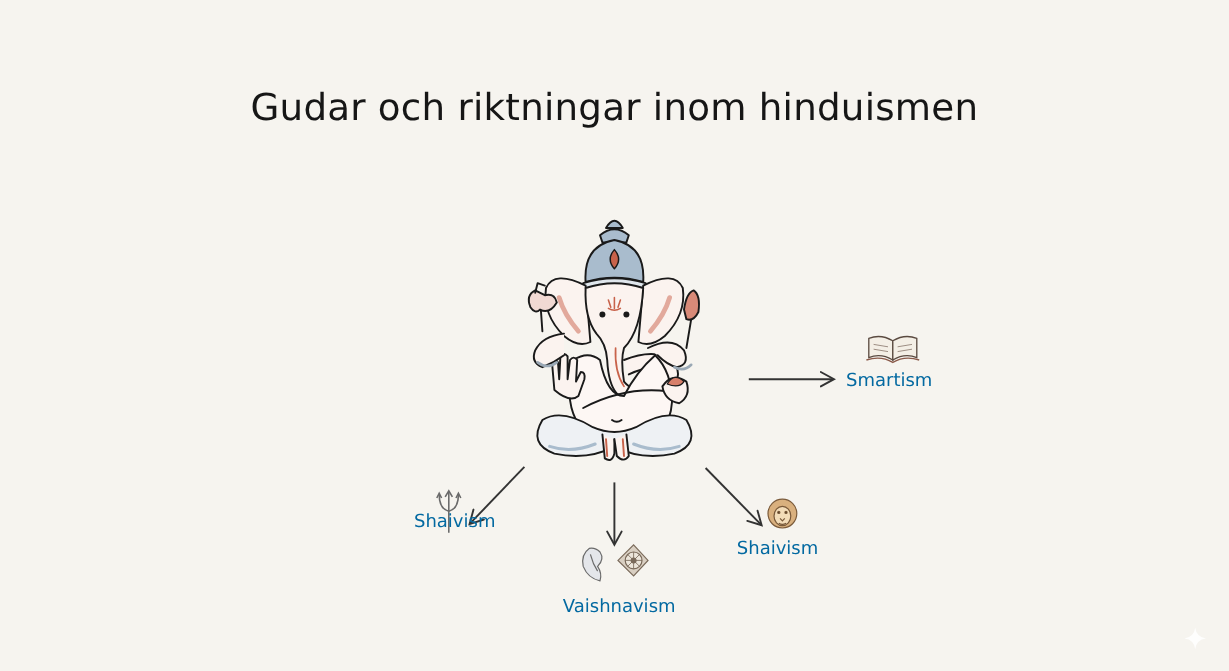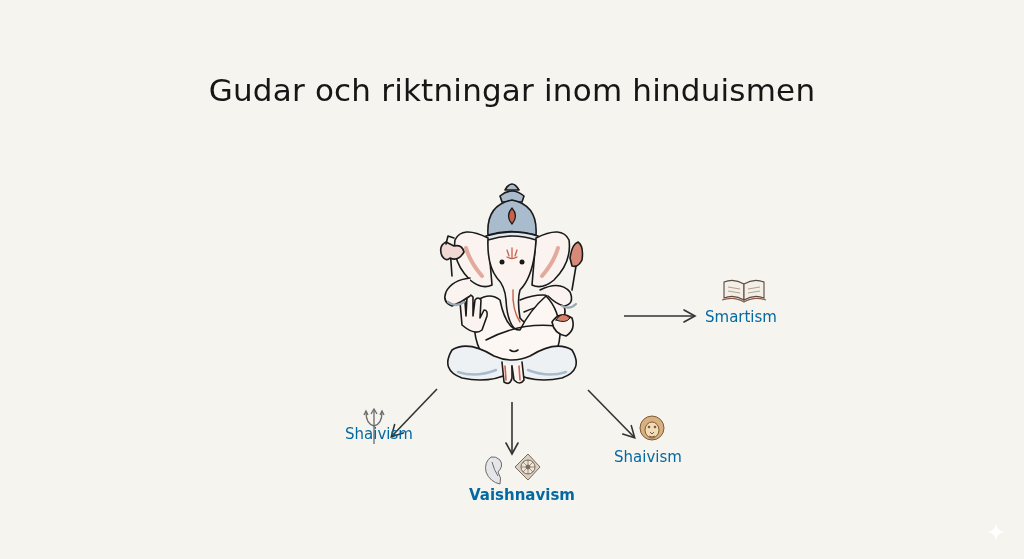--- a/index.html
+++ b/index.html
@@ -123,18 +123,18 @@
     <ellipse cx="652" cy="430" rx="7" ry="8" fill="#f3dcb8"></ellipse>
     <circle cx="649" cy="427" r="0.9" fill="#3a2a1a"></circle>
     <circle cx="655" cy="427" r="0.9" fill="#3a2a1a"></circle>
     <path d="M650 432 L652 434 L654 432" fill="none"></path>
     <path d="M649 436 Q652 438 655 436" fill="none"></path>
   </g>
 </svg>
 
 <div class="label" style="left:705px; top:308px;">Smartism</div>
 <div class="label" style="left:345px; top:425px;">Shaivism</div>
-<div class="label" style="left:469px; top:486px;font-weight:bold;">Vaishnavism</div>
+<div class="label" style="left:469px; top:496px;">Vaishnavism</div>
 <div class="label" style="left:614px; top:448px;">Shaivism</div>
 
 <svg class="sparkle" viewBox="0 0 20 20">
   <path d="M10 1 Q11 9 19 10 Q11 11 10 19 Q9 11 1 10 Q9 9 10 1 Z" fill="#ffffff" opacity="0.85"></path>
 </svg>
 
 </body></html>

